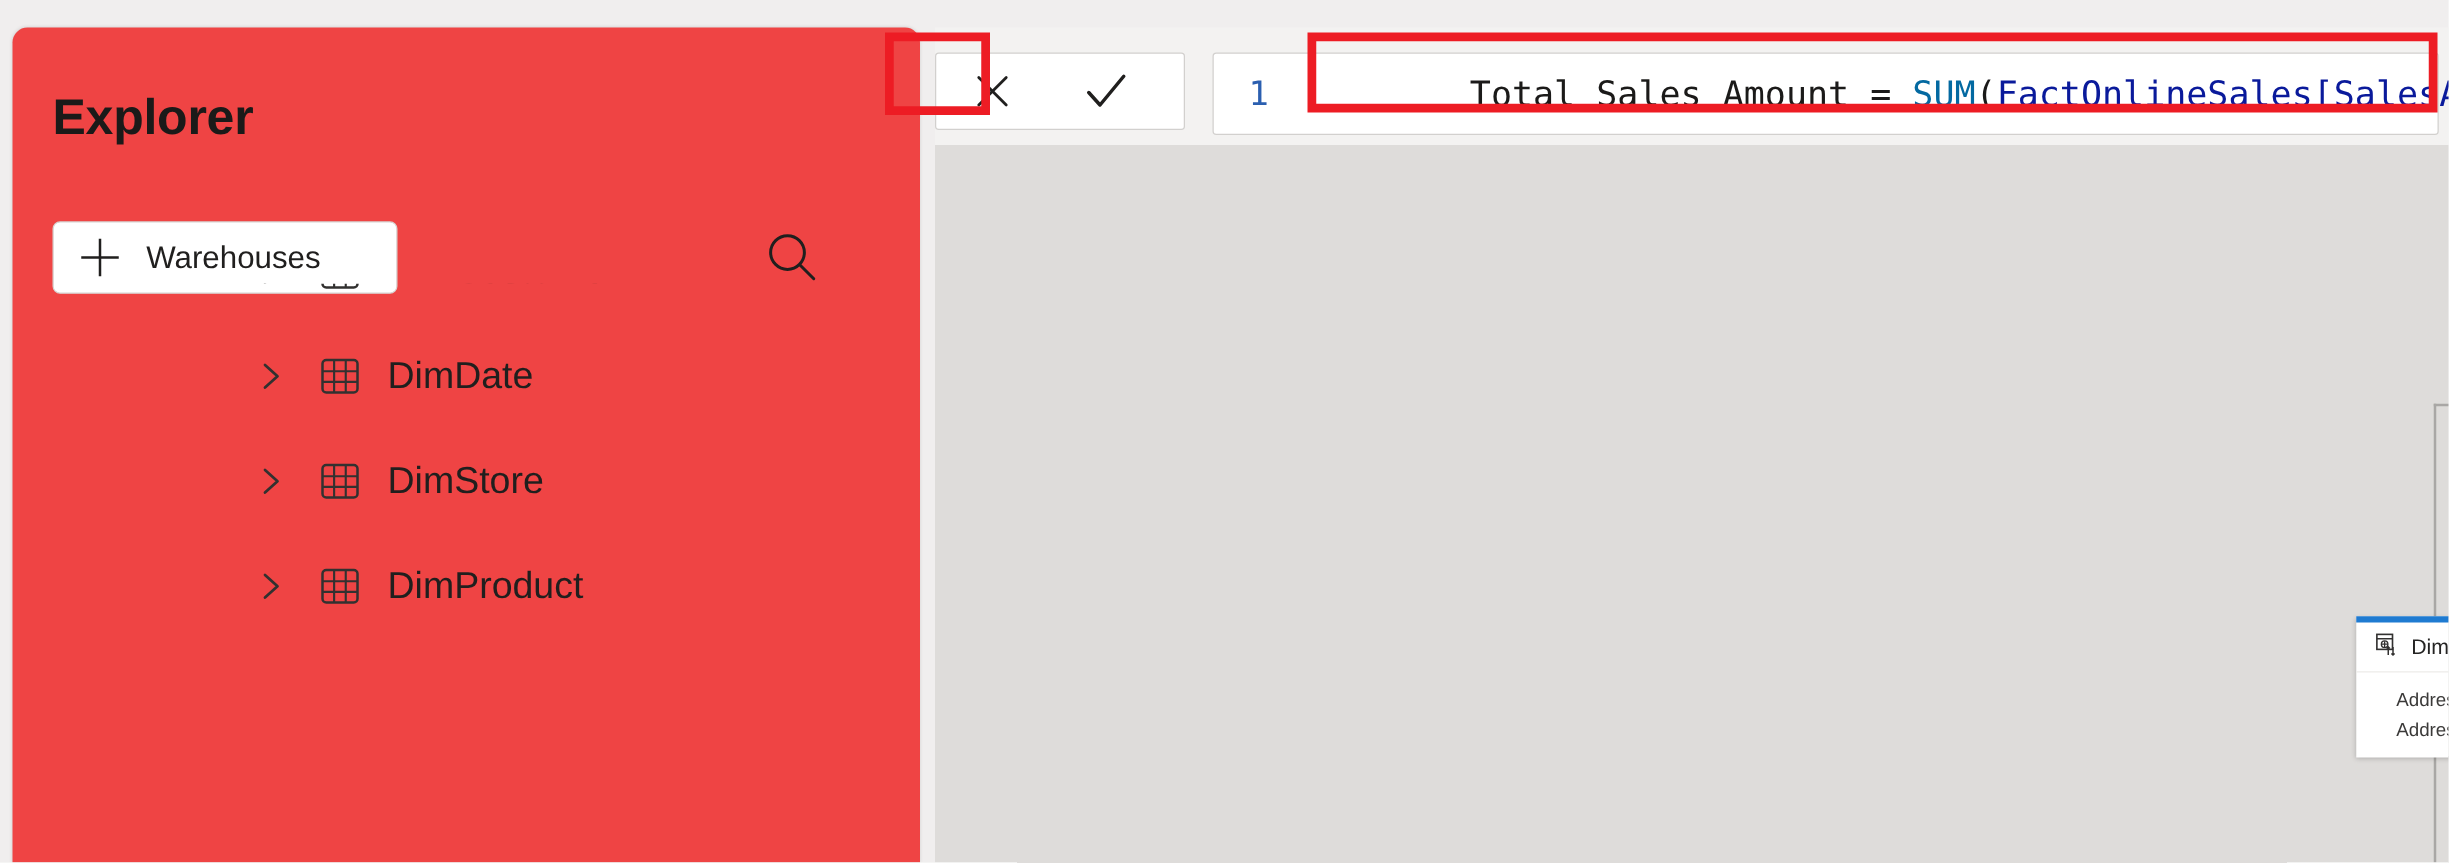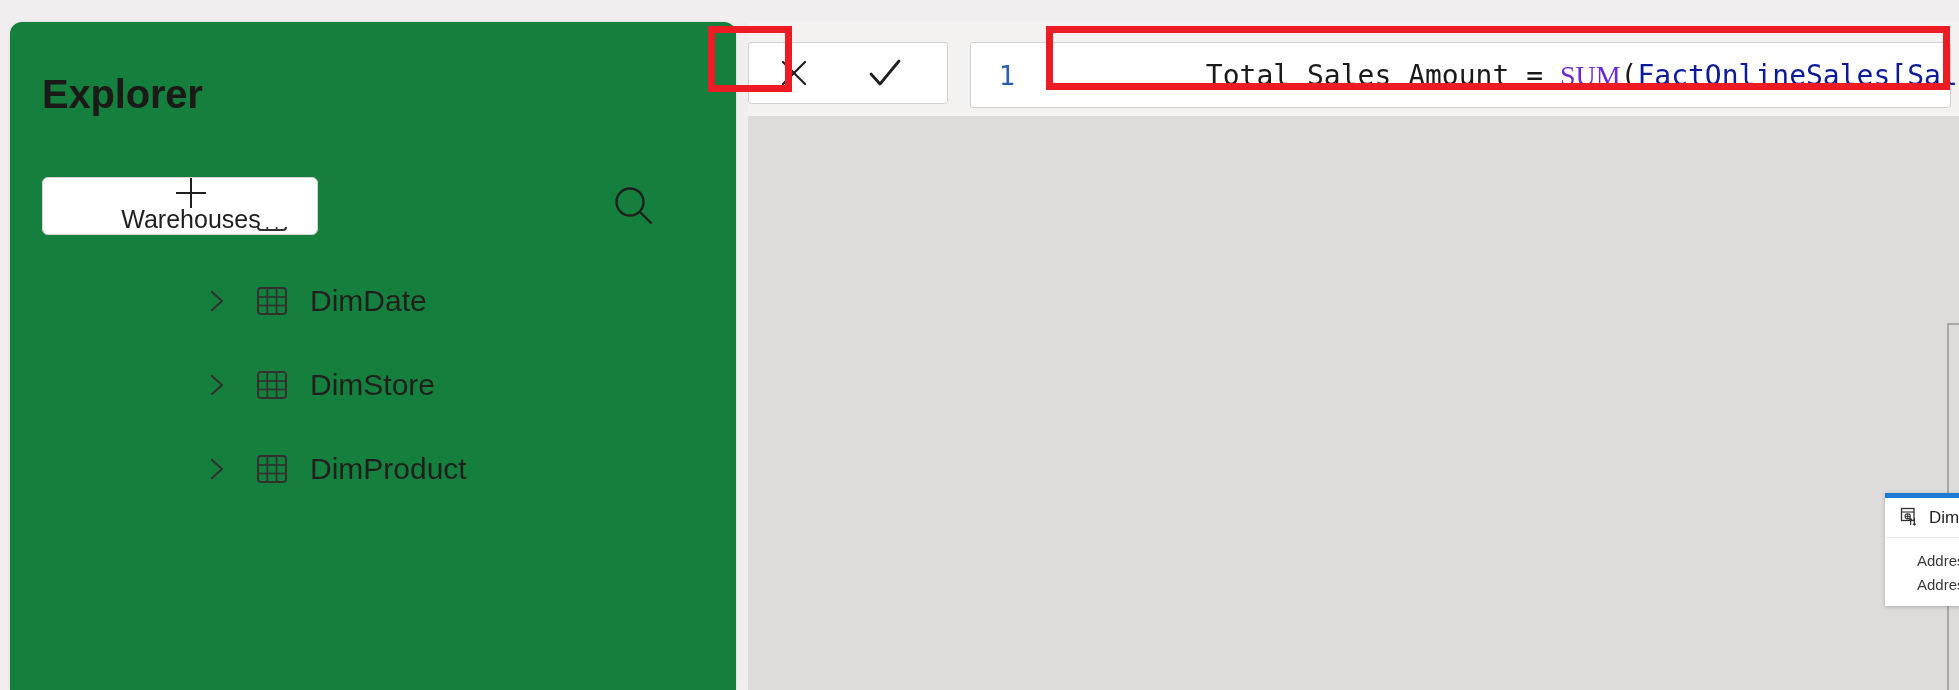--- a/index.html
+++ b/index.html
@@ -19,21 +19,21 @@
     background: #f0eeee;
   }
 
   
   #explorer-panel {
     position: absolute;
     left: 10px;
     top: 22px;
     width: 726px;
     height: 668px;
-    background: #15803d;
+    background: #ef4444;
     border-radius: 12px 12px 0 0;
     box-shadow: 0 0 3px rgba(0,0,0,0.12);
     overflow: hidden;
   }
   #explorer-title {
     position: absolute;
     left: 32px;
     top: 50px;
     font-size: 40px;
     font-weight: 600;
@@ -46,21 +46,20 @@
     top: 155px;
     width: 276px;
     height: 58px;
     border: 1px solid #d6d4d2;
     border-radius: 6px;
     background: #ffffff;
     display: flex;
     align-items: center;
     cursor: pointer;
     box-sizing: border-box;
-    flex-direction: column;
   }
   #warehouses-button .plus-icon {
     margin-left: 22px;
     width: 30px;
     height: 30px;
     position: relative;
   }
   #warehouses-button .plus-icon::before,
   #warehouses-button .plus-icon::after {
     content: "";
@@ -224,22 +223,22 @@
     flex: none;
     margin-left: 6px;
   }
   #formula-code {
     margin-left: 26px;
     font-family: "DejaVu Sans Mono", monospace;
     font-size: 28px;
     white-space: pre;
     color: #1b1a19;
   }
-  .tok-plain { color: #1b1a19; margin-left: 30px; }
-  .tok-func  { color: #6d28d9; font-family: Liberation Serif, serif; }
+  .tok-plain { color: #1b1a19; }
+  .tok-func  { color: #0369a1; }
   .tok-paren { color: #1b1a19; }
   .tok-ref   { color: #0a1a9b; }
 
   
   #canvas {
     position: absolute;
     left: 748px;
     top: 116px;
     right: 0;
     bottom: 0;

